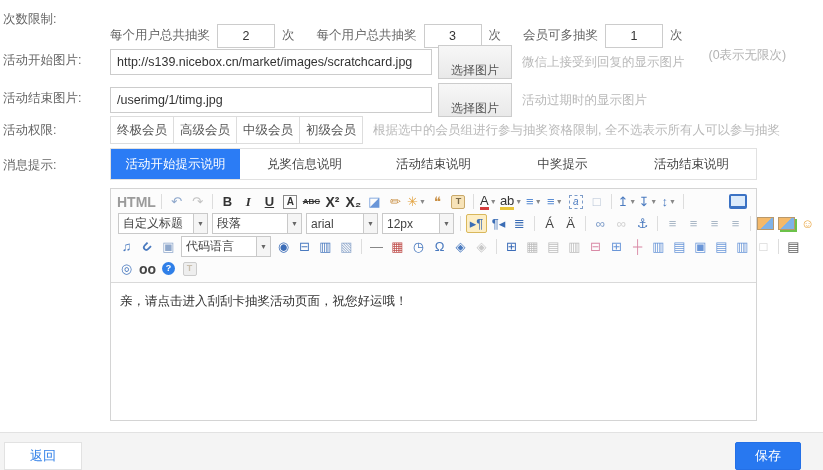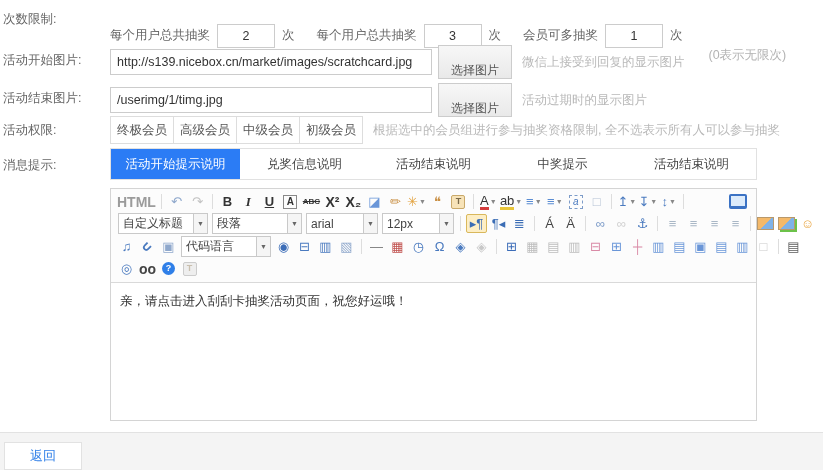--- a/index.html
+++ b/index.html
@@ -394,15 +394,16 @@
           <span class="tbtn boxt gray">
             <span class="g" style="color: rgb(201, 191, 174);">T</span>
           </span>
         </div>
       </div>
     <div class="content-area">亲，请点击进入刮刮卡抽奖活动页面，祝您好运哦！</div>
   </div>
 
   <div class="footer">
     <button class="back-btn">返回</button>
+    <button class="save-btn">保存</button>
   </div>
 
 </div>
 
 </body></html>

